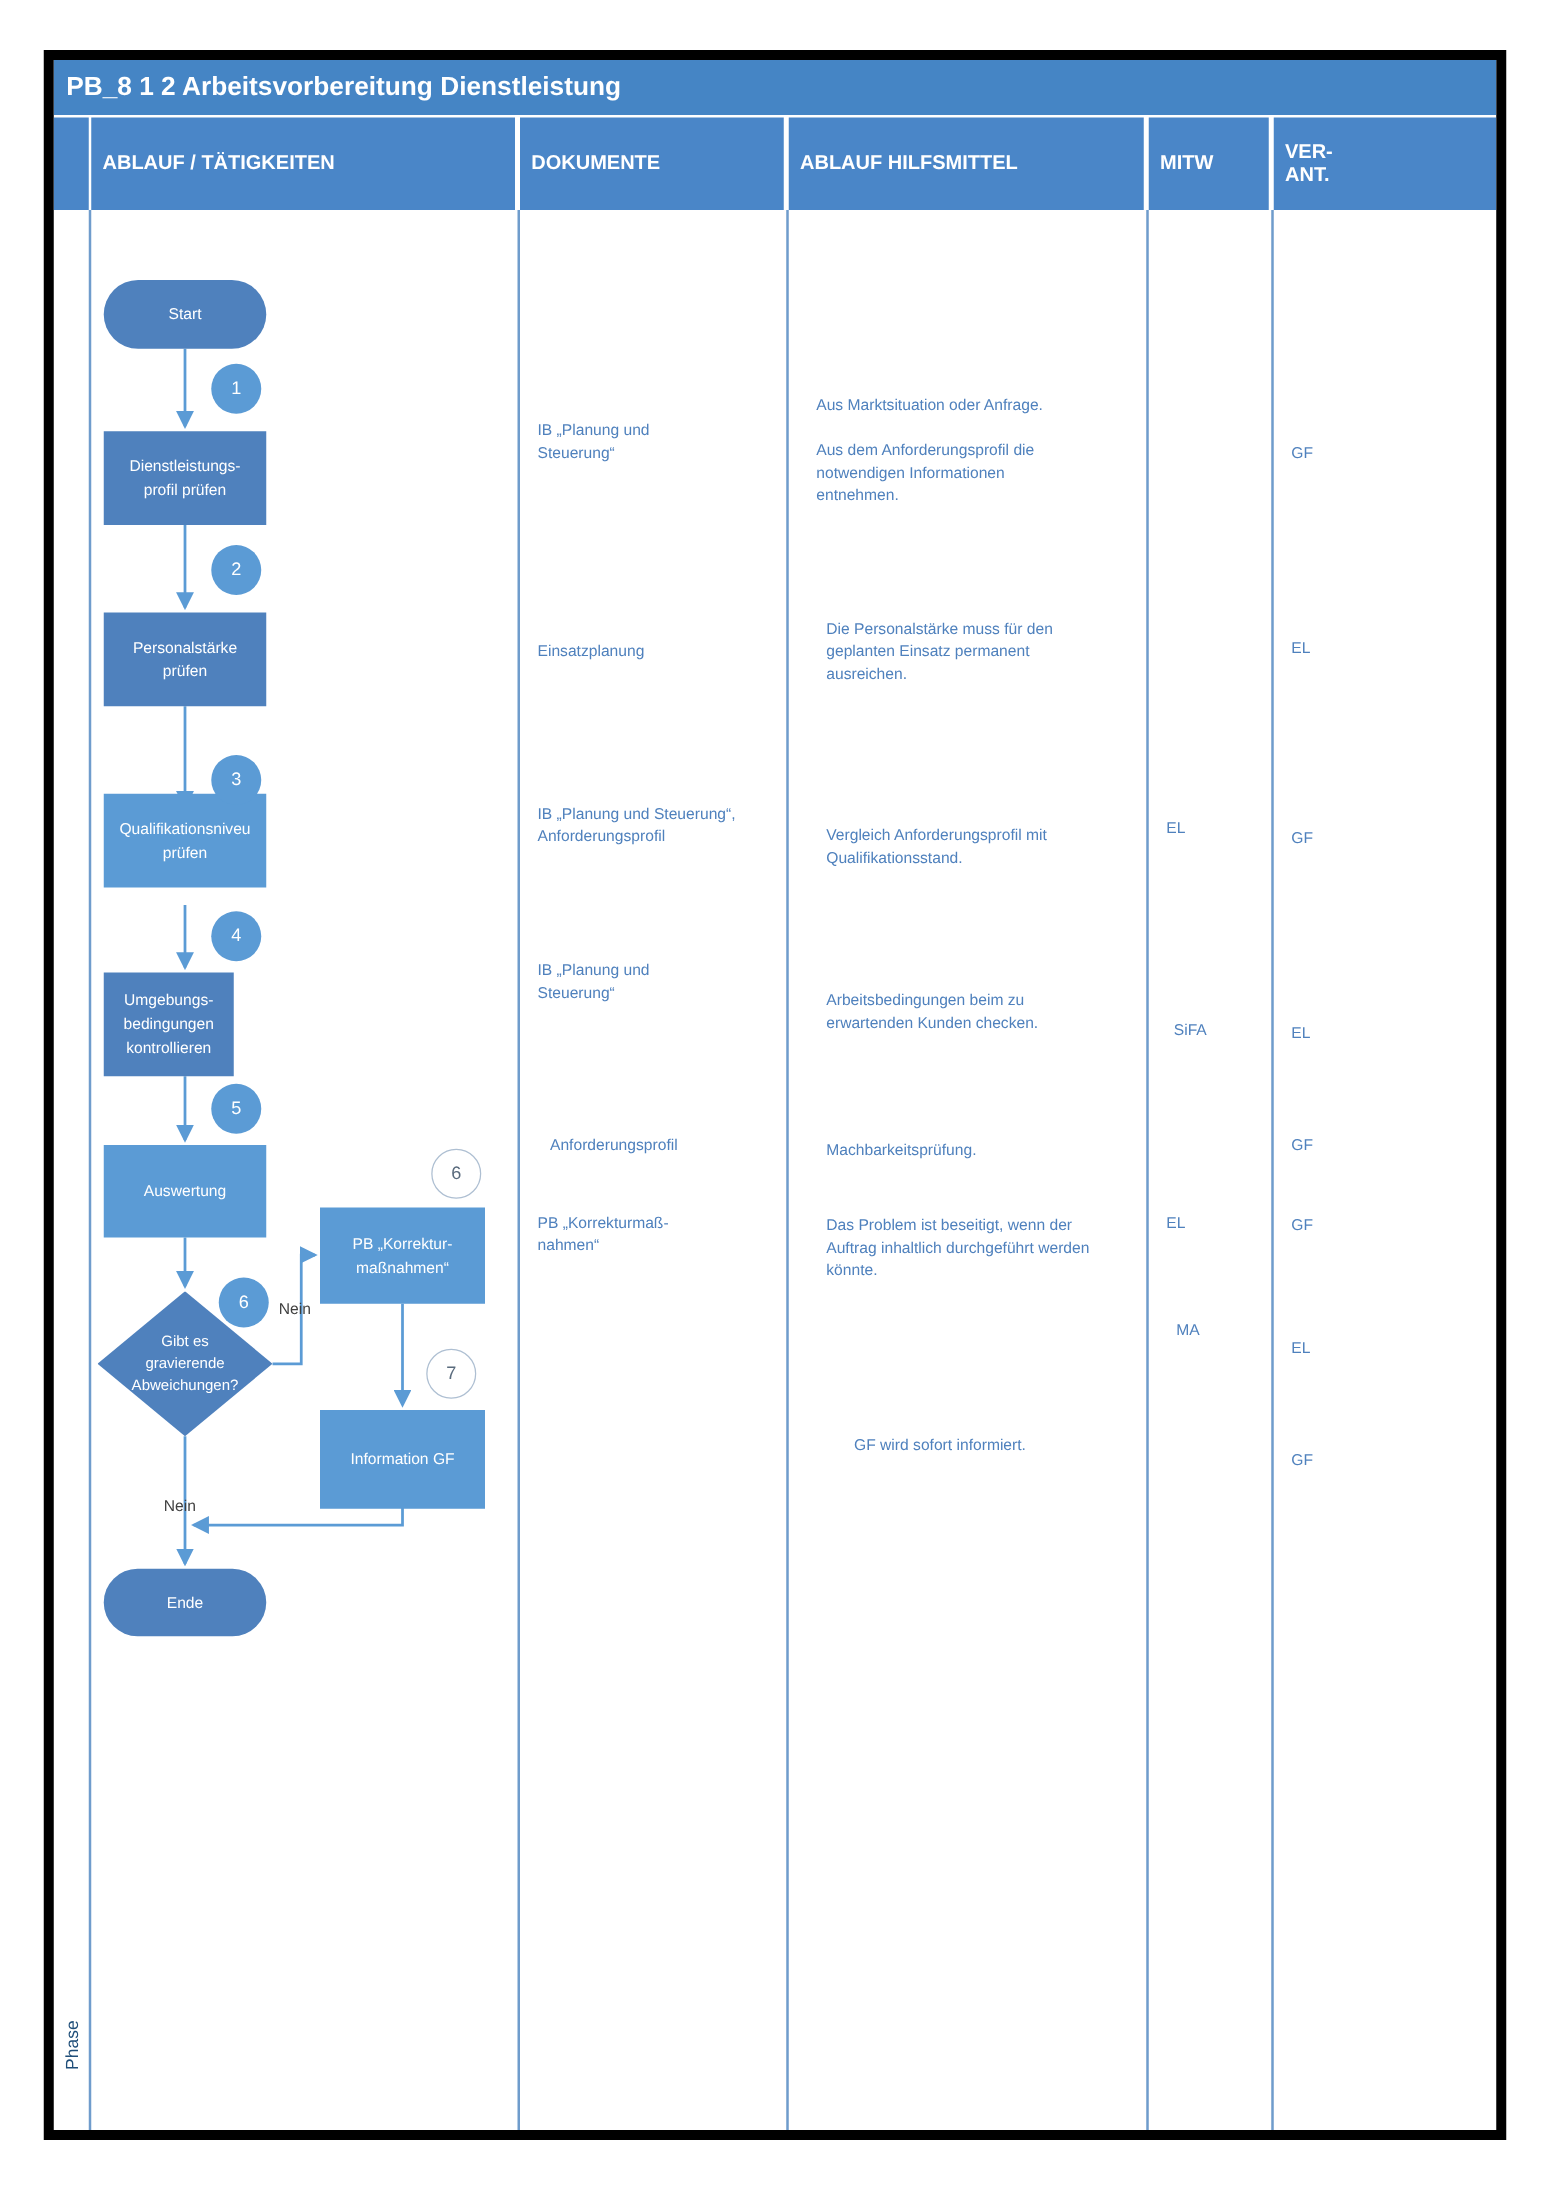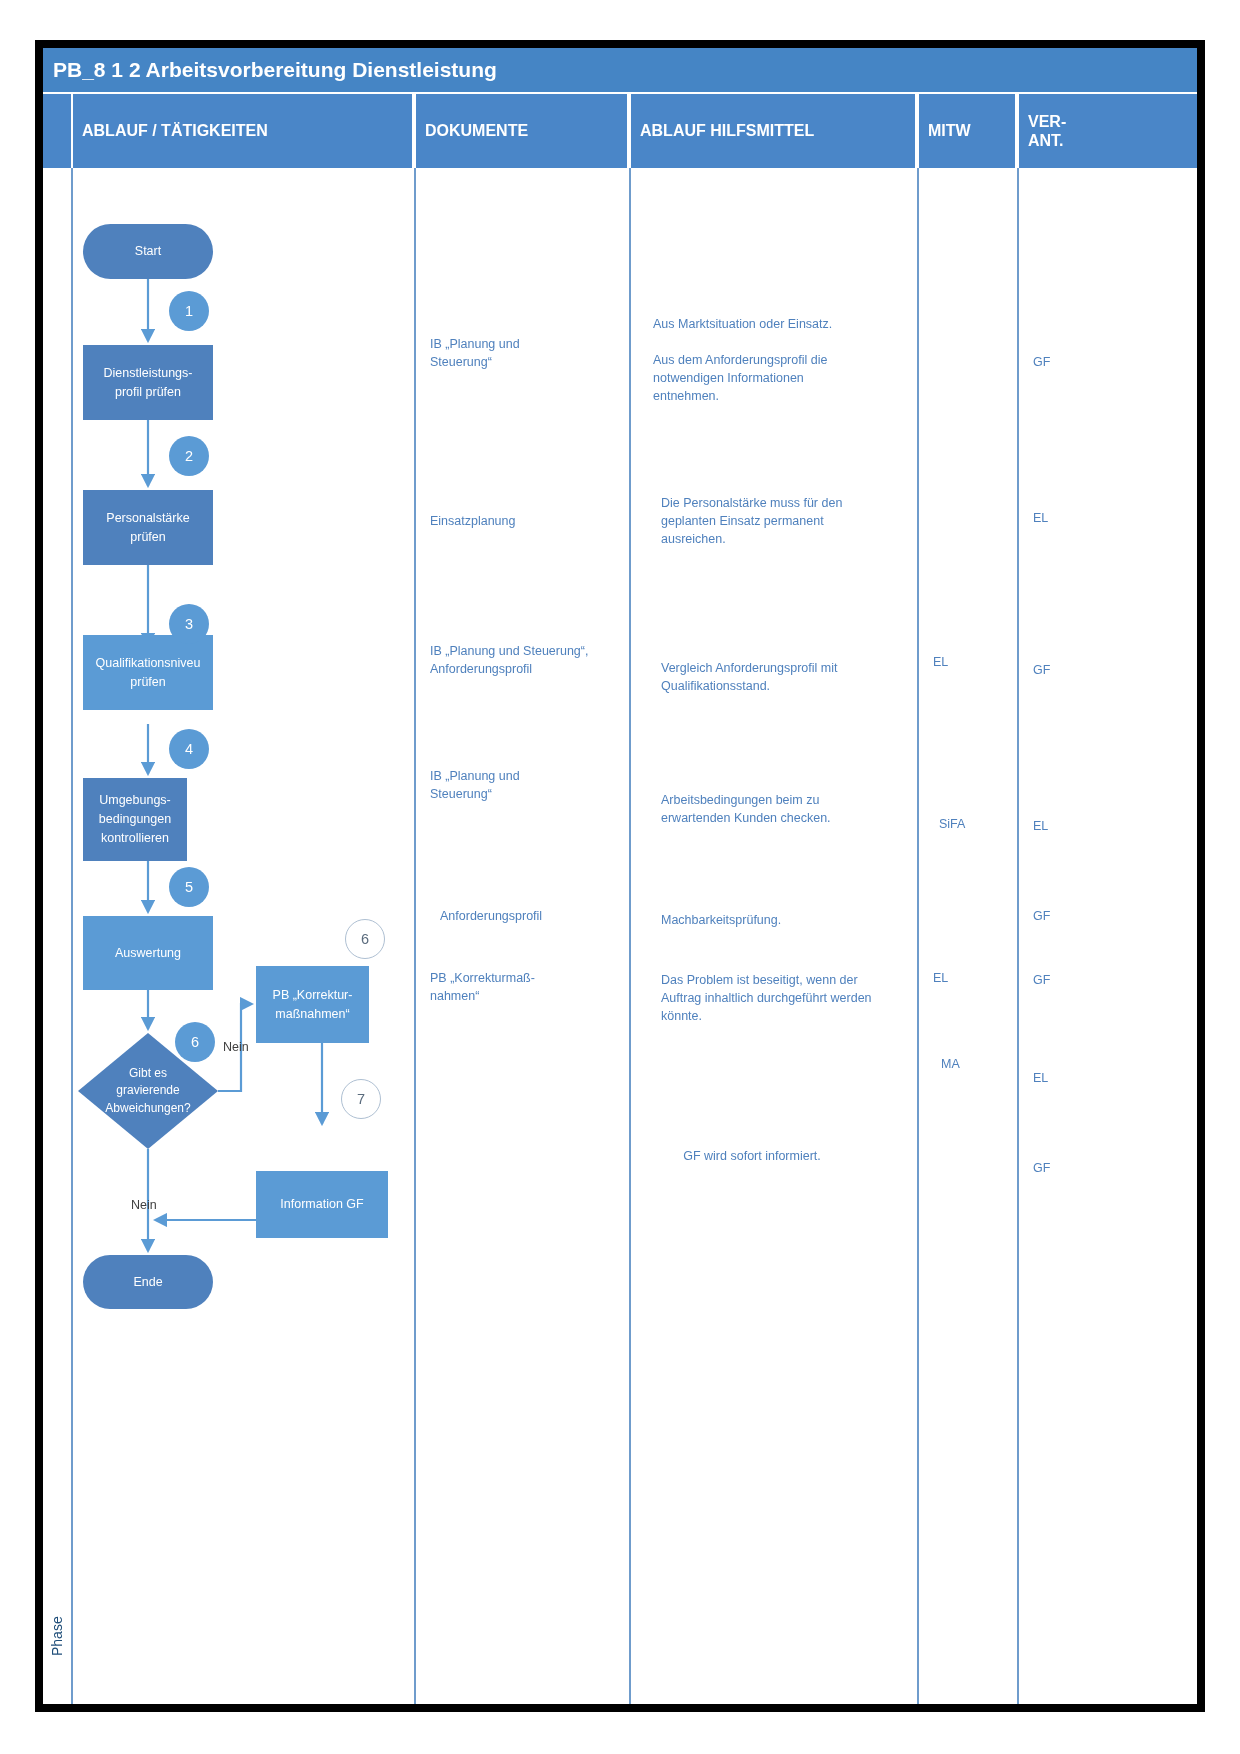--- a/index.html
+++ b/index.html
@@ -128,40 +128,40 @@
   <div class="node light" style="left:40px; top:868px; width:130px; height:74px;">Auswertung</div>
 
   <div class="node dark diamond" style="left:35px; top:985px; width:140px; height:116px;">Gibt es
 gravierende
 Abweichungen?</div>
   <div class="numc" style="left:132px; top:974px;">6</div>
   <div class="nein" style="left:180px; top:992px;">Nein</div>
   <div class="nein" style="left:88px; top:1150px;">Nein</div>
 
   <div class="numc outline" style="left:302px; top:871px;">6</div>
-  <div class="node light" style="left:213px; top:918px; width:113px; height:77px;">PB „Korrektur-
+  <div class="node light" style="left:213px; top:918px; width:132px; height:77px;">PB „Korrektur-
 maßnahmen“</div>
 
   <div class="numc outline" style="left:298px; top:1031px;">7</div>
-  <div class="node light" style="left:213px; top:1080px; width:132px; height:67px;margin-top:43px;">Information GF</div>
+  <div class="node light" style="left:213px; top:1080px; width:132px; height:79px;">Information GF</div>
 
   <div class="node dark stadium" style="left:40px; top:1207px; width:130px; height:54px;">Ende</div>
 
   <div class="blue-text" style="left:387px; top:288px; width:190px;">IB „Planung und
 Steuerung“</div>
   <div class="blue-text" style="left:387px; top:465px; width:190px;">Einsatzplanung</div>
   <div class="blue-text" style="left:387px; top:595px; width:200px;">IB „Planung und Steuerung“,
 Anforderungsprofil</div>
   <div class="blue-text" style="left:387px; top:720px; width:190px;">IB „Planung und
 Steuerung“</div>
   <div class="blue-text" style="left:397px; top:860px; width:190px;">Anforderungsprofil</div>
   <div class="blue-text" style="left:387px; top:922px; width:190px;">PB „Korrekturmaß-
 nahmen“</div>
 
-  <div class="blue-text" style="left:610px; top:268px; width:250px;">Aus Marktsituation oder Einsatz.</div>
+  <div class="blue-text" style="left:610px; top:268px; width:250px;">Aus Marktsituation oder Anfrage.</div>
   <div class="blue-text" style="left:610px; top:304px; width:250px;">Aus dem Anforderungsprofil die
 notwendigen Informationen
 entnehmen.</div>
   <div class="blue-text" style="left:618px; top:447px; width:250px;">Die Personalstärke muss für den
 geplanten Einsatz permanent
 ausreichen.</div>
   <div class="blue-text" style="left:618px; top:612px; width:250px;">Vergleich Anforderungsprofil mit
 Qualifikationsstand.</div>
   <div class="blue-text" style="left:618px; top:744px; width:250px;">Arbeitsbedingungen beim zu
 erwartenden Kunden checken.</div>

